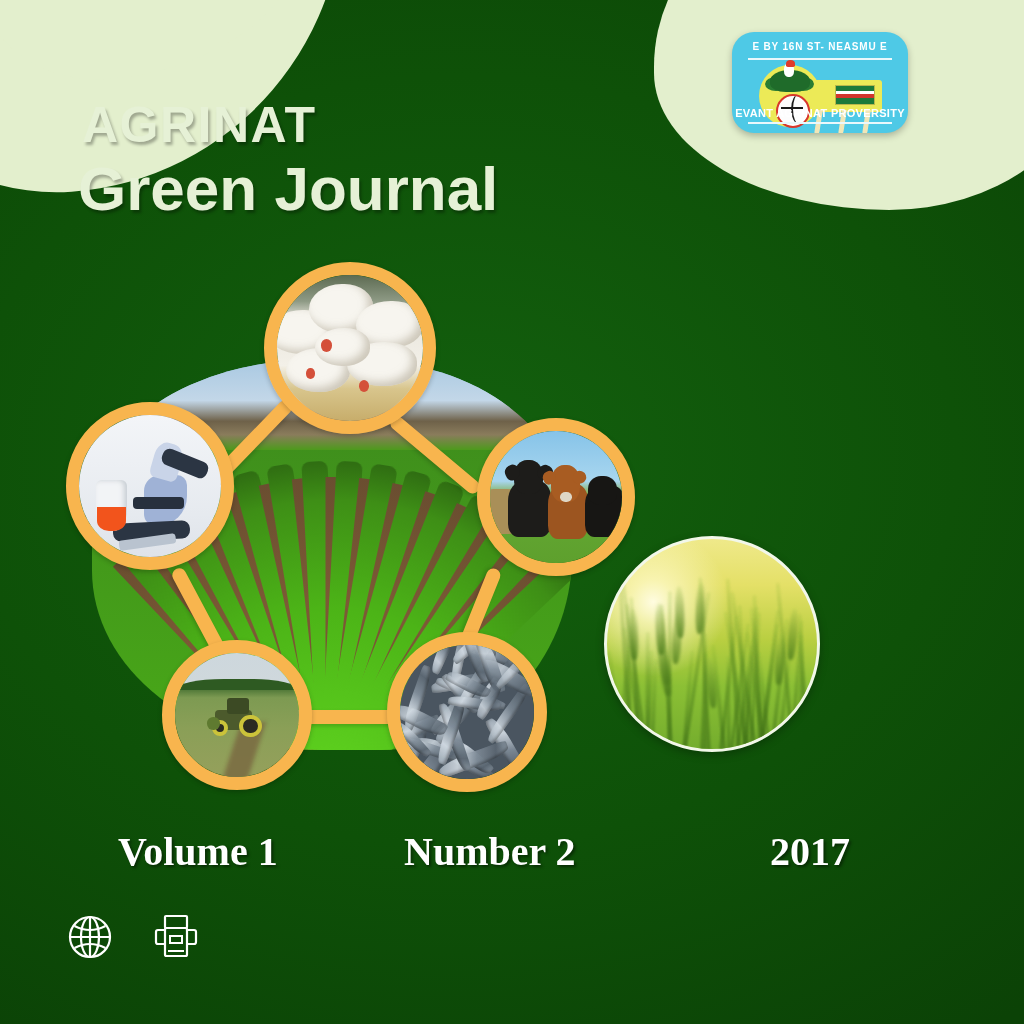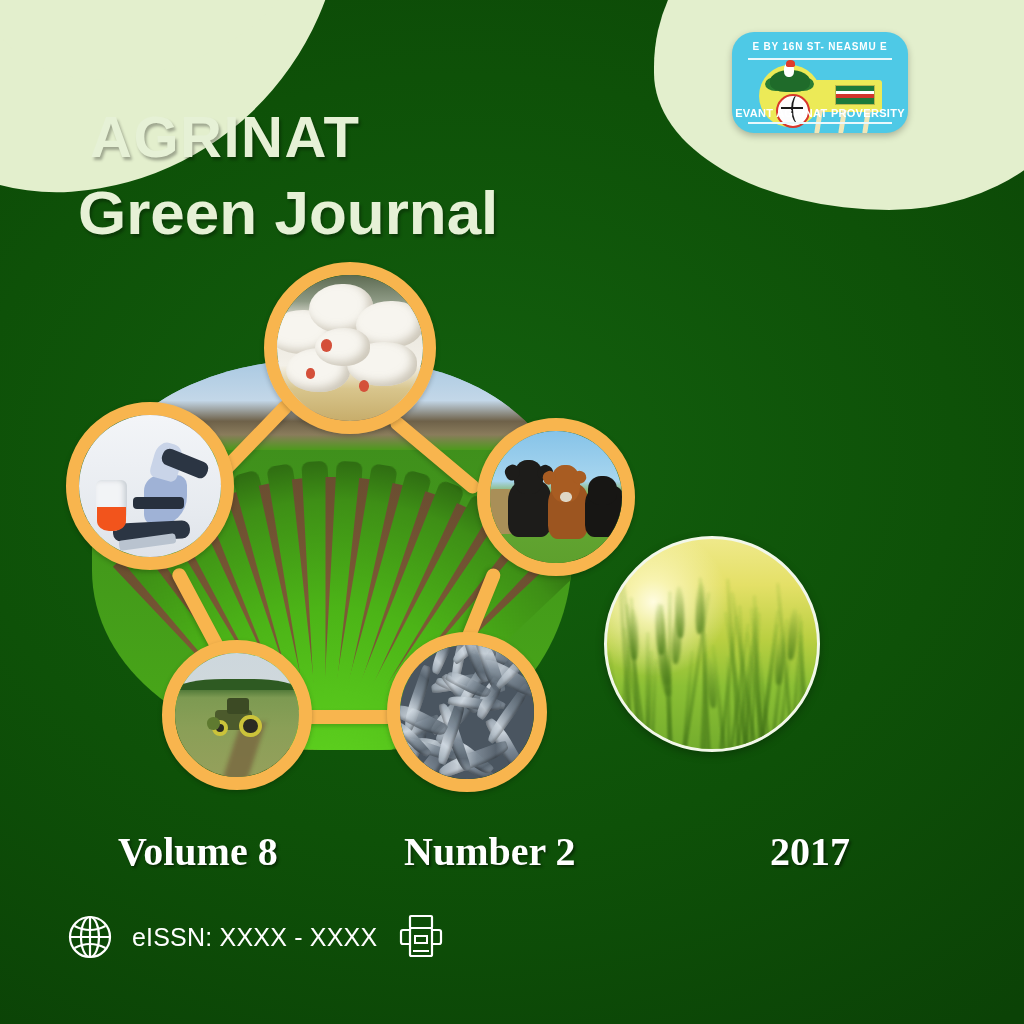--- a/index.html
+++ b/index.html
@@ -54,27 +54,27 @@
   }
 
   
   .title-block {
     position: absolute;
     left: 78px;
     top: 96px;
     width: 560px;
   }
   .title-main {
-    font-size: 58px;
+    font-size: 50px;
     font-weight: 700;
     letter-spacing: 1.5px;
     color: #e6f1d6;
     line-height: 1.0;
     text-shadow: 2px 3px 3px rgba(0,0,0,0.30);
-    margin: 12px;
+    margin: 4px;
   }
   .title-sub {
     font-size: 62px;
     font-weight: 700;
     color: #e6f1d6;
     line-height: 1.12;
     letter-spacing: 0px;
     text-shadow: 2px 3px 3px rgba(0,0,0,0.30);
     margin: 4px 0 0 0;
   }
@@ -639,38 +639,37 @@
       <div class="wheat-ear" style="left: 85.4419%; top: 32.8829%; transform: rotate(5.04672deg);"></div>
       <div class="wheat-ear" style="left: 41.8427%; top: 20.6384%; transform: rotate(2.04092deg);"></div>
       <div class="wheat-ear" style="left: 26.9812%; top: 49.7775%; transform: rotate(-9.13419deg);"></div>
       <div class="wheat-ear" style="left: 23.9537%; top: 30.4828%; transform: rotate(-2.73349deg);"></div>
       <div class="wheat-ear" style="left: 32.6957%; top: 22.211%; transform: rotate(-1.7527deg);"></div>
       <div class="wheat-ear" style="left: 30.5802%; top: 34.7233%; transform: rotate(3.07664deg);"></div>
       <div class="wheat-ear" style="left: 79.5722%; top: 44.5653%; transform: rotate(3.23805deg);"></div>
     </div>
 
   <div class="volrow">
-    <span class="vol-1">Volume 8</span>
+    <span class="vol-1">Volume 1</span>
     <span class="vol-2">Number 2</span>
     <span class="vol-3">2017</span>
   </div>
 
   <div class="issnrow">
     <div class="issn-item">
       <span class="icon-globe">
         <svg viewBox="0 0 48 48" width="48" height="48" aria-hidden="true">
           <circle cx="24" cy="24" r="20" fill="none" stroke="#ffffff" stroke-width="2.2"></circle>
           <ellipse cx="24" cy="24" rx="9" ry="20" fill="none" stroke="#ffffff" stroke-width="2.2"></ellipse>
           <line x1="4" y1="24" x2="44" y2="24" stroke="#ffffff" stroke-width="2.2"></line>
           <line x1="24" y1="4" x2="24" y2="44" stroke="#ffffff" stroke-width="2.2"></line>
           <path d="M8.5 13 Q24 21 39.5 13" fill="none" stroke="#ffffff" stroke-width="2.2"></path>
           <path d="M8.5 35 Q24 27 39.5 35" fill="none" stroke="#ffffff" stroke-width="2.2"></path>
         </svg>
       </span>
-      <span class="issn-text">eISSN: XXXX - XXXX</span>
     </div>
 
     <div class="issn-item">
       <span class="icon-print">
         <svg viewBox="0 0 52 46" width="52" height="46" aria-hidden="true">
           <rect x="15" y="2" width="22" height="12" rx="1" fill="none" stroke="#ffffff" stroke-width="2.2"></rect>
           <path d="M15 16 H8 a2 2 0 0 0-2 2 v10 a2 2 0 0 0 2 2 h7" fill="none" stroke="#ffffff" stroke-width="2.2"></path>
           <path d="M37 16 h7 a2 2 0 0 1 2 2 v10 a2 2 0 0 1-2 2 h-7" fill="none" stroke="#ffffff" stroke-width="2.2"></path>
           <rect x="15" y="14" width="22" height="28" rx="1.5" fill="none" stroke="#ffffff" stroke-width="2.2"></rect>
           <rect x="20" y="22" width="12" height="7" fill="none" stroke="#ffffff" stroke-width="2"></rect>

